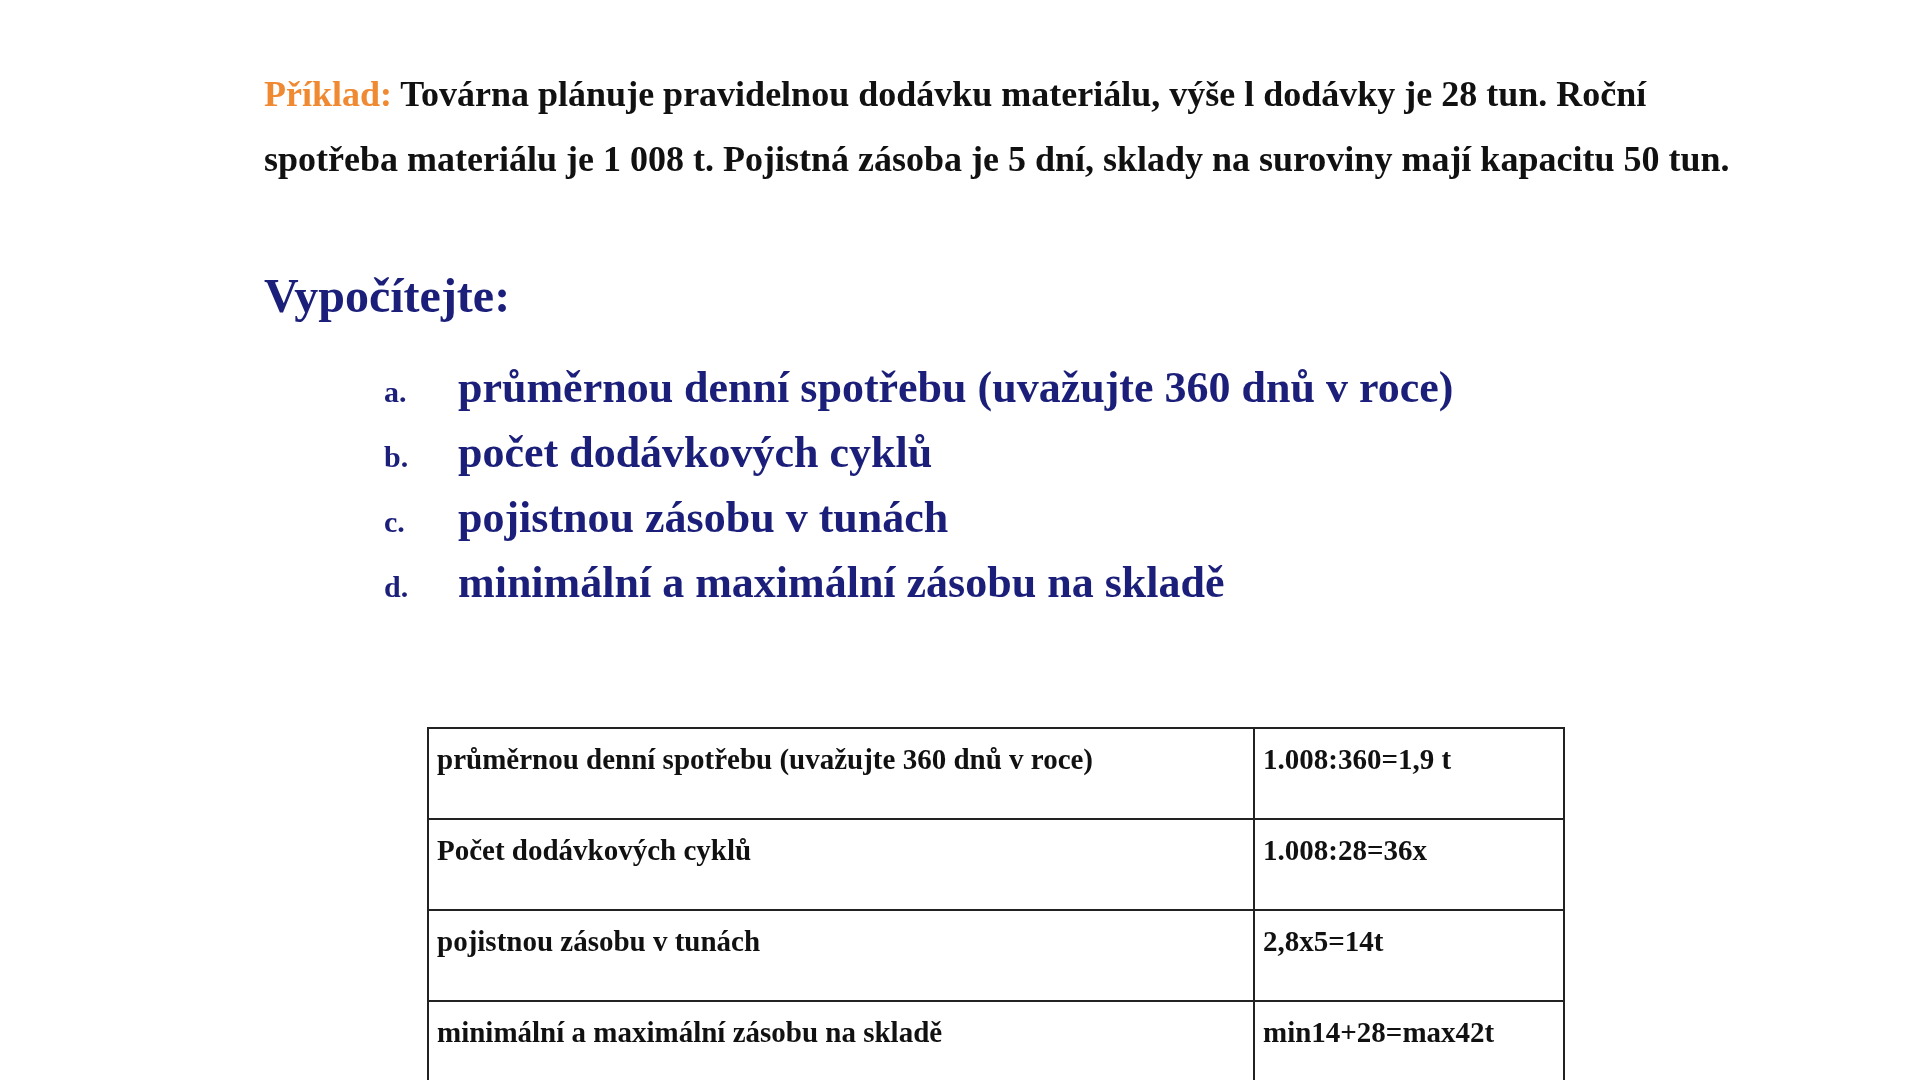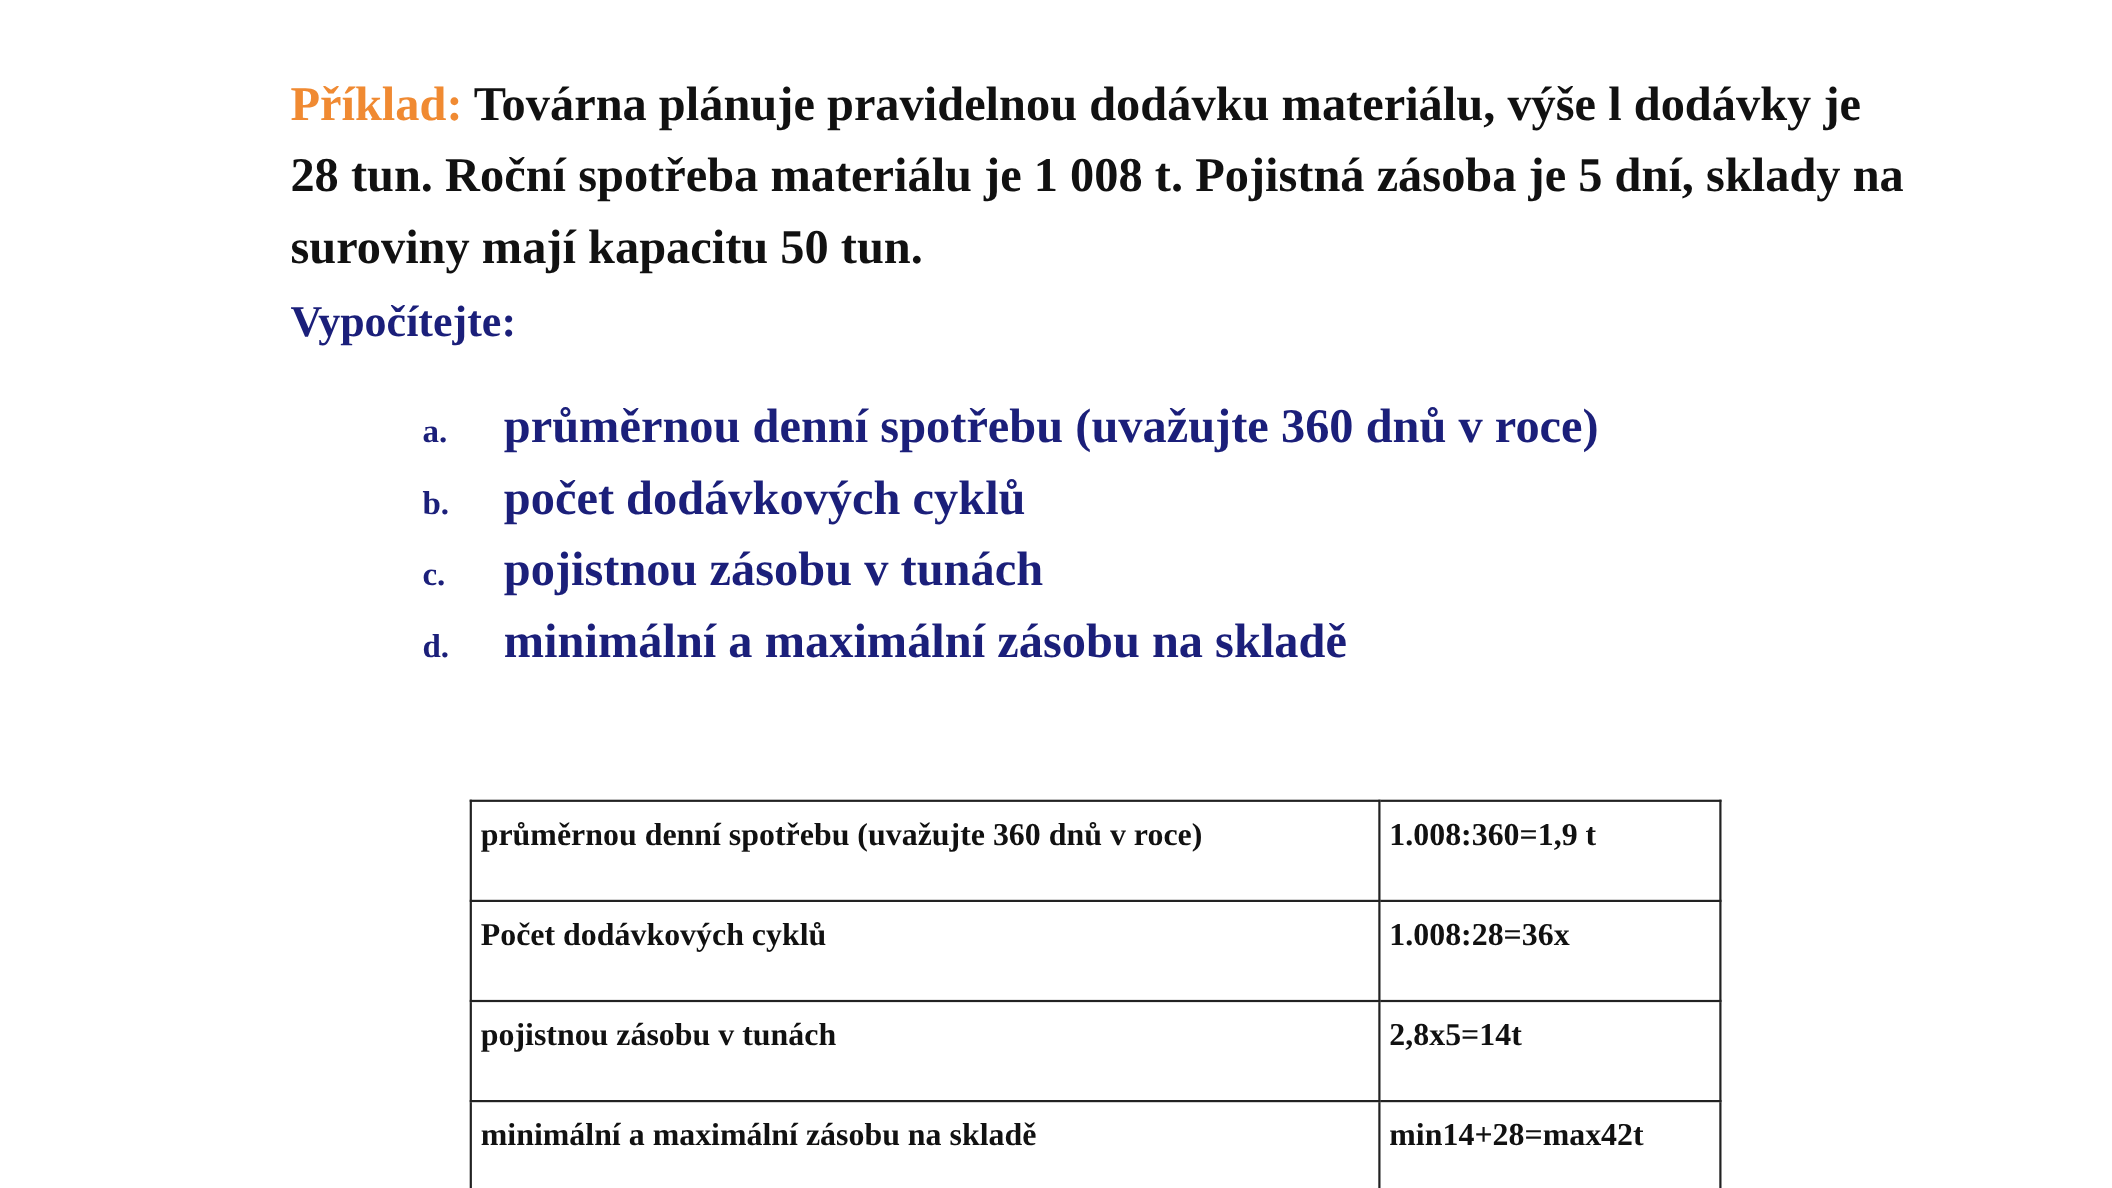--- a/index.html
+++ b/index.html
@@ -1,21 +1,21 @@
 <!DOCTYPE html>
 <html><head>
 <meta charset="utf-8">
 <style>
   html, body { margin:0; padding:0; background:#ffffff; }
   body { width:1920px; height:1080px; position:relative; overflow:hidden;
          font-family:"Liberation Serif","DejaVu Serif",serif; font-weight:bold; }
   .intro { position:absolute; left:264px; top:62px; width:1470px;
-           font-size:44px; line-height:65px; color:#111111; }
+           font-size:36px; line-height:65px; color:#111111; }
   .label { color:#f08a32; }
-  .task { position:absolute; left:264px; top:268px; font-size:40px; color:#1b1f7a; }
+  .task { position:absolute; left:264px; top:268px; font-size:48px; color:#1b1f7a; }
   .list { position:absolute; left:384px; top:362px; margin:0; padding:0; list-style:none; }
   .list li { display:flex; align-items:baseline; height:65px; color:#1b1f7a; }
   .list .mark { width:74px; font-size:30px; }
   .list .txt { font-size:44px; }
   table { position:absolute; left:427px; top:727px; width:1138px; border-collapse:collapse; }
   td { border:2px solid #222; height:75px; vertical-align:top; padding:14px 8px 0 8px;
        font-size:29px; color:#111; }
   td.c1 { width:808px; }
 </style>
 </head>

